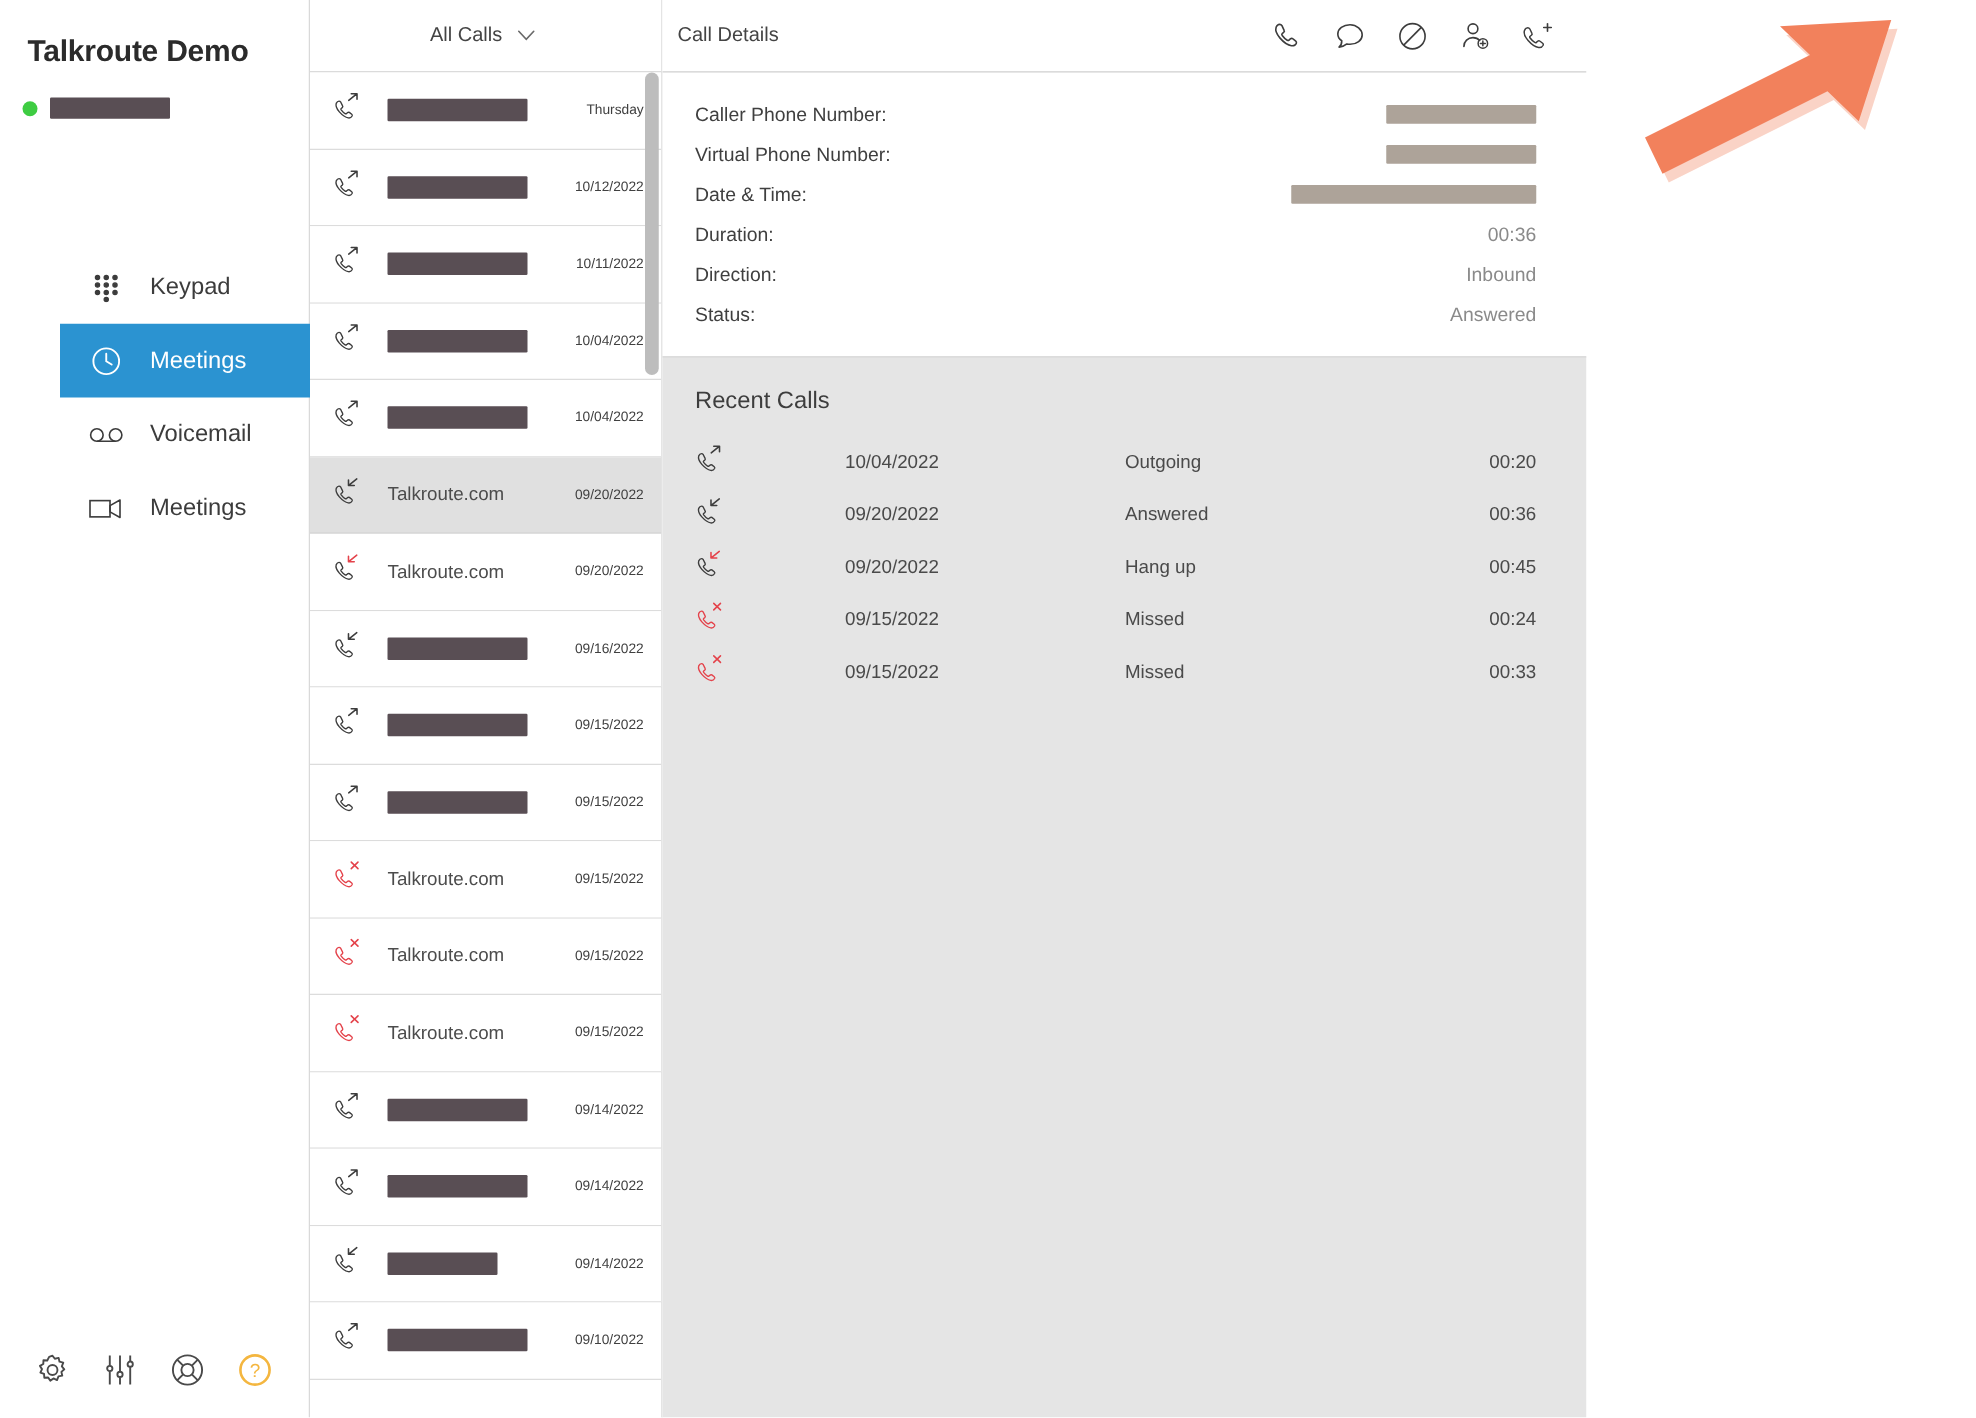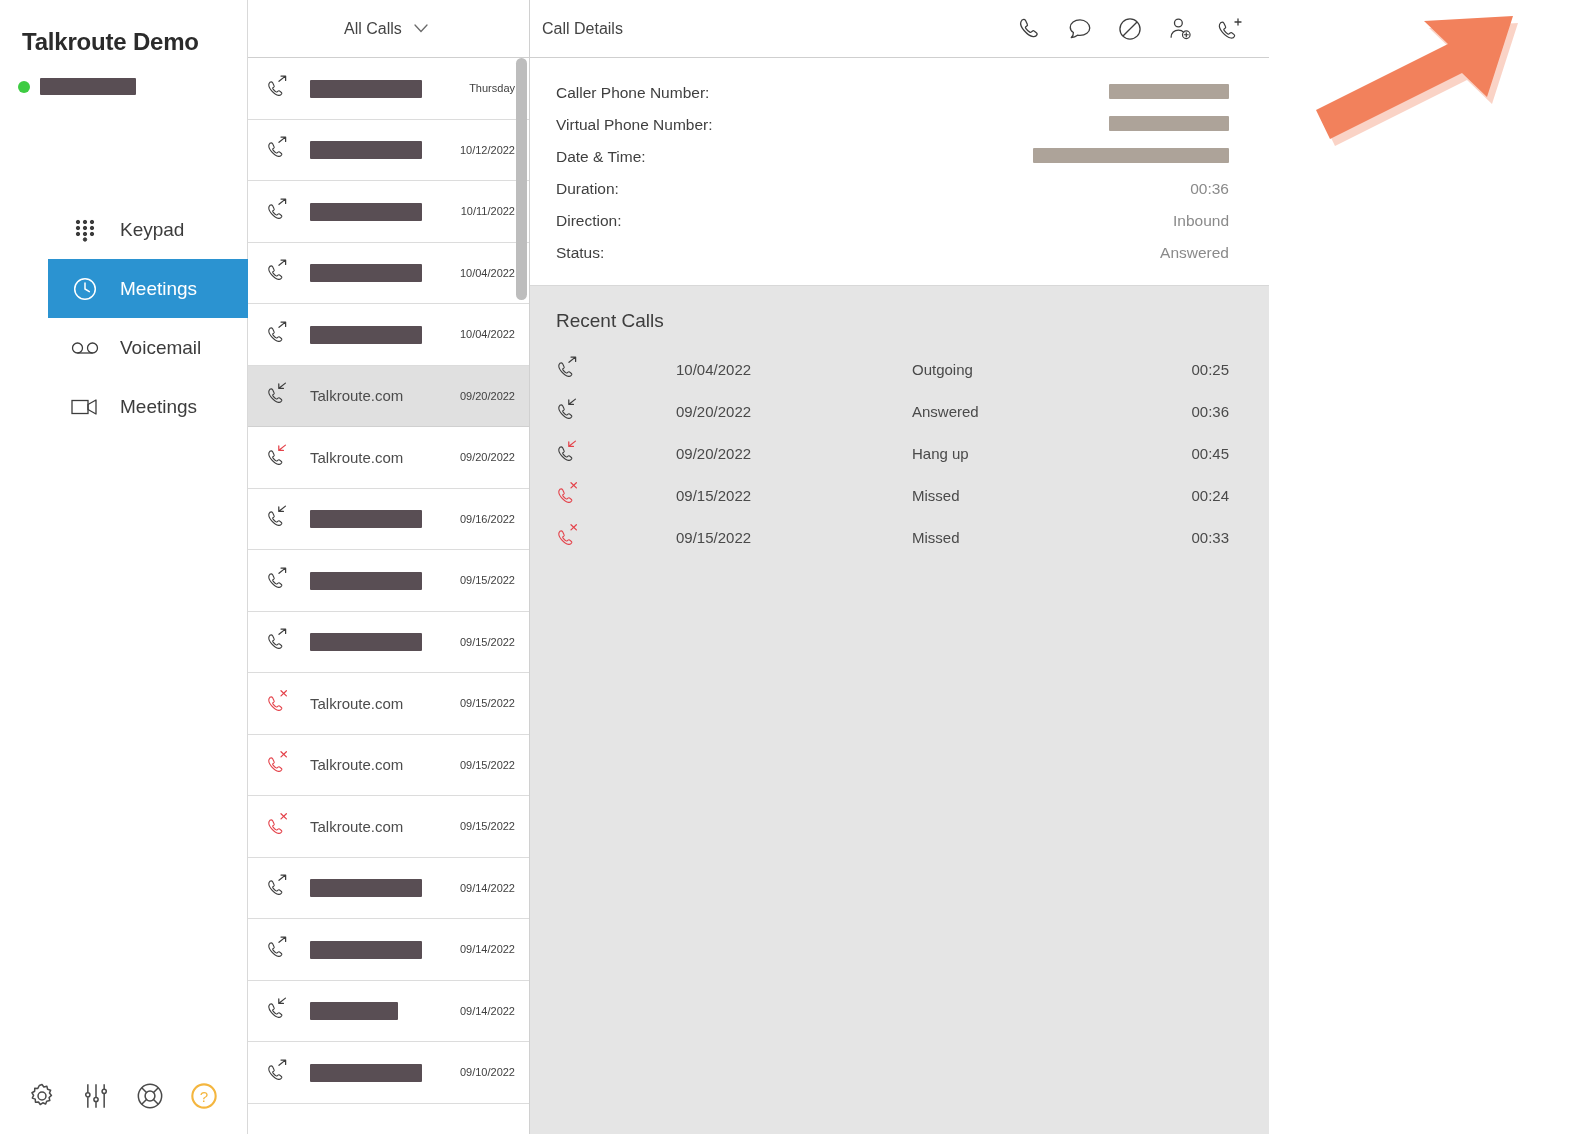--- a/index.html
+++ b/index.html
@@ -116,21 +116,21 @@
     background: #e5e5e5; border-top: 1px solid #d8d8d8;
   }
   .recent-title { font-size: 19px; color: #3d3d3d; padding: 24px 0 0 26px; }
   .recent-list { margin-top: 16px; }
   .recent-row {
     display: flex; align-items: center; height: 42px;
     padding: 0 40px 0 26px; font-size: 15px; color: #4a4a4a;
   }
   .recent-row .ph { width: 28px; flex: 0 0 28px; }
   .recent-row .rdate { flex: 0 0 316px; padding-left: 92px; }
-  .recent-row .rtype { flex: 1 1 auto; margin-left: 12px; }
+  .recent-row .rtype { flex: 1 1 auto; }
   .recent-row .rdur { flex: 0 0 70px; text-align: right; }
 
   
   .arrow-overlay {
     position: absolute; left: 0; top: 0; width: 1581px; height: 1134px;
     pointer-events: none; z-index: 50;
   }
 </style>
 </head>
 <body>
@@ -492,21 +492,21 @@
       <div class="recent-list">
           <div class="recent-row">
             <span class="ph"><svg viewBox="0 0 26 26" width="25" height="25">
                 <path d="M5.4 8.2c-.9 0-1.9 1-2.3 1.9-.6 1.8.4 4.5 2.6 7.1 2.3 2.6 5.3 4.7 7.4 5 1.2.2 2.6-.5 3.2-1.6.3-.6.2-1-.3-1.4l-2-1.6c-.6-.4-.9-.3-1.5.2l-.9.8c-.4.3-.6.3-1.1 0-1.1-.6-2.4-1.9-3.3-3.1-.4-.6-.4-.9 0-1.2l.9-.7c.6-.5.7-.8.3-1.4L6.9 9.1c-.4-.6-.7-.9-1.5-.9z" stroke="#3d3d3d" stroke-width="1.15" fill="none" stroke-linejoin="round"></path>
                 <g stroke="#3d3d3d" stroke-width="1.3" fill="none" stroke-linecap="round" stroke-linejoin="round">
                   <path d="M13.5 7.6 L20.2 2.2 M15.6 2.1 L20.4 2.1 L20.4 6.7"></path>
                 </g>
               </svg></span>
             <span class="rdate">10/04/2022</span>
             <span class="rtype">Outgoing</span>
-            <span class="rdur">00:25</span>
+            <span class="rdur">00:20</span>
           </div>
           <div class="recent-row">
             <span class="ph"><svg viewBox="0 0 26 26" width="25" height="25">
                 <path d="M5.4 8.2c-.9 0-1.9 1-2.3 1.9-.6 1.8.4 4.5 2.6 7.1 2.3 2.6 5.3 4.7 7.4 5 1.2.2 2.6-.5 3.2-1.6.3-.6.2-1-.3-1.4l-2-1.6c-.6-.4-.9-.3-1.5.2l-.9.8c-.4.3-.6.3-1.1 0-1.1-.6-2.4-1.9-3.3-3.1-.4-.6-.4-.9 0-1.2l.9-.7c.6-.5.7-.8.3-1.4L6.9 9.1c-.4-.6-.7-.9-1.5-.9z" stroke="#3d3d3d" stroke-width="1.15" fill="none" stroke-linejoin="round"></path>
                 <g stroke="#3d3d3d" stroke-width="1.3" fill="none" stroke-linecap="round" stroke-linejoin="round">
                   <path d="M20.2 2.2 L13.5 7.6 M13.3 3.1 L13.3 7.7 L18.1 7.7"></path>
                 </g>
               </svg></span>
             <span class="rdate">09/20/2022</span>
             <span class="rtype">Answered</span>

